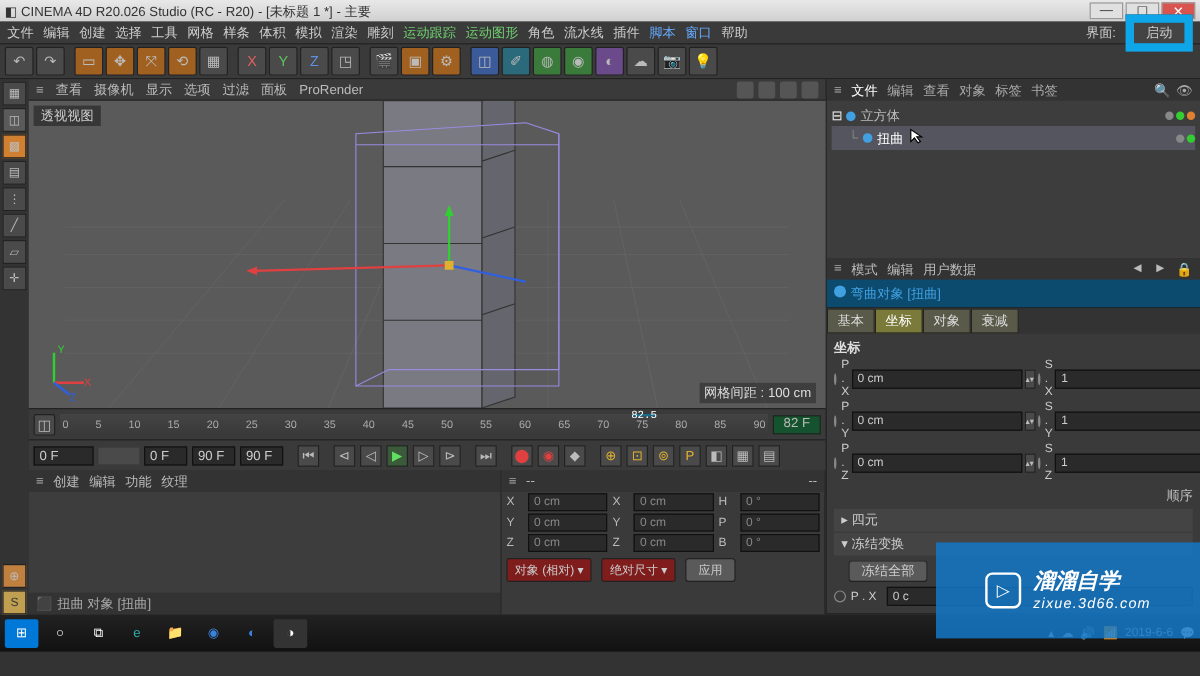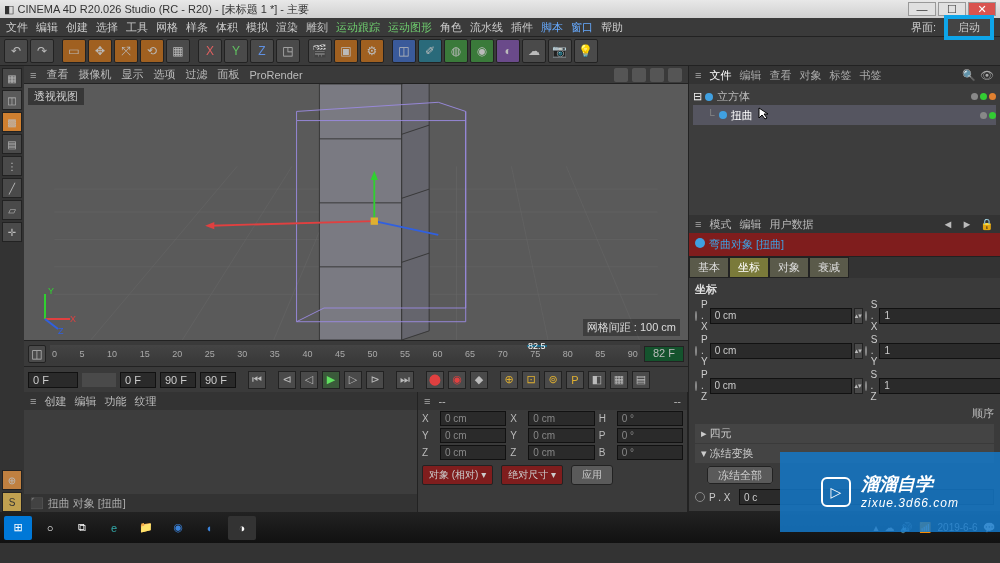--- a/index.html
+++ b/index.html
@@ -6,21 +6,21 @@
 body { background: #333; color: #bbb; font-size: 11px; overflow: hidden; width: 1000px; height: 563px; position: relative; }
 .titlebar { background: linear-gradient(#e8e8e8,#d0d0d0); height: 18px; display: flex; align-items: center; padding: 0 4px; color: #333; font-size: 11px; }
 .titlebar .title { flex: 1; }
 .titlebar .winbtn { width: 28px; height: 14px; display: flex; align-items: center; justify-content: center; margin-left: 2px; background:#e0e0e0; border:1px solid #999; }
 .titlebar .winbtn.close { background:#d9534f; color:#fff; }
 .menubar { background: #3a3a3a; height: 18px; display: flex; align-items: center; gap: 8px; padding: 0 6px; color: #ccc; }
 .menubar span { cursor: default; }
 .menubar .hl1 { color: #6fcf6f; }
 .menubar .hl2 { color: #66aaff; }
 .menubar .iface { margin-left: auto; text-align: right; }
-.menubar .iface-val { background:#444; padding:1px 10px; border:4px solid #0ea5e9; }
+.menubar .iface-val { background:#444; padding:1px 10px; border:7px solid #0ea5e9; }
 .toolbar { background: #3a3a3a; height: 30px; display: flex; align-items: center; padding: 0 4px; gap: 2px; border-top:1px solid #222; border-bottom:1px solid #222;}
 .tbtn { width:24px; height:24px; background:#4a4a4a; border:1px solid #222; border-radius:2px; display:flex; align-items:center; justify-content:center; font-size:12px; }
 .tbtn.orange { background:#a06020; }
 .tbtn.blue { background:#3a5a9a; }
 .tbtn.green { background:#3a7a3a; }
 .tbtn.teal { background:#2a6a7a; }
 .tbtn.purple { background:#6a4a8a; }
 .sep { width:4px; }
 .main { display:flex; height: 446px; }
 .leftbar { width:24px; background:#333; display:flex; flex-direction:column; gap:2px; padding-top:2px; align-items:center; }
@@ -29,42 +29,42 @@
 .viewport-col { flex:1; display:flex; flex-direction:column; }
 .vp-menu { height:18px; background:#3a3a3a; display:flex; align-items:center; gap:10px; padding:0 6px; border-bottom:1px solid #222; }
 .vp-menu .r { margin-left:auto; display:flex; gap:4px; }
 .vp-menu .vbtn { width:14px; height:14px; background:#555; border-radius:2px; }
 .viewport { flex:1; background:#5a5a5a; position:relative; overflow:hidden; }
 .viewport-label { position:absolute; top:4px; left:4px; background:rgba(40,40,40,0.7); padding:1px 6px; color:#ccc; }
 .grid-info { position:absolute; bottom:4px; right:8px; color:#ddd; background:rgba(0,0,0,0.3); padding:1px 4px; }
 .timeline { height:26px; background:#3a3a3a; display:flex; align-items:center; border-top:1px solid #222; padding:0 4px; gap:4px; }
 .tl-track { flex:1; height:18px; background:linear-gradient(#444,#393939); position:relative; color:#aaa; font-size:9px; display:flex; align-items:center; justify-content:space-between; padding:0 2px; }
 .tl-track span { font-size:9px; }
-.tl-mark { position:absolute; top:0; bottom:16px; background:#1a6a8a; width:20px; left:calc(82.5% - 10px); display:flex; align-items:center; justify-content:center; color:#fff; font-size:9px;}
+.tl-mark { position:absolute; top:0; bottom:16px; background:#1a6a8a; width:20px; left:calc(82.5% - 10px); display:flex; align-items:center; justify-content:center; color:#fff; font-size:9px;font-family:Liberation Mono, monospace;}
 .tl-end { width:40px; height:16px; background:#14532d; border:1px solid #222; text-align:center; }
 .timeline2 { height:26px; background:#3a3a3a; display:flex; align-items:center; gap:4px; padding:0 4px; border-top:1px solid #222;}
 .tfield { background:#2a2a2a; color:#ccc; padding:1px 4px; border:1px solid #111; height:16px; min-width:50px; }
 .tctrl { width:18px; height:18px; background:#4a4a4a; border:1px solid #222; display:flex; align-items:center; justify-content:center; }
 .tctrl.red { color:#e04040; }
 .tctrl.play { background:#3a5a3a; }
 .right-col { width:312px; display:flex; flex-direction:column; background:#3a3a3a; border-left:1px solid #222; }
 .panel-tabs { height:18px; background:#333; display:flex; align-items:center; gap:8px; padding:0 6px; color:#aaa; }
 .panel-tabs .active { color:#fff; }
 .panel-tabs .r { margin-left:auto; display:flex; gap:4px; }
 .obj-tree { flex:1; background:#3d3d3d; padding:4px; position:relative; }
 .tree-item { display:flex; align-items:center; gap:4px; padding:1px 0; }
 .tree-item.sel { background:#555560; }
 .tree-dot { width:8px; height:8px; border-radius:50%; background:#40a0e0; }
 .tree-dot.d2 { background:#40a0e0; }
 .tree-toggle { width:8px; color:#eee; }
 .tree-dots-r { margin-left:auto; display:flex; gap:2px; }
 .tdot { width:7px; height:7px; border-radius:50%; }
 .tdot.g{background:#3c3;} .tdot.gr{background:#888;} .tdot.o{background:#e08030;}
 .attr-hdr { height:18px; background:#333; display:flex; align-items:center; gap:8px; padding:0 6px; }
-.attr-title { padding:4px 6px; background:#7f1d1d; color:#40a0e0; border-bottom:1px solid #222;}
+.attr-title { padding:4px 6px; background:#0c4a6e; color:#40a0e0; border-bottom:1px solid #222;}
 .attr-title .ico { display:inline-block; width:10px; height:10px; background:#40a0e0; border-radius:50%; margin-right:4px; }
 .attr-tabs { display:flex; background:#333; }
 .attr-tab { padding:2px 8px; background:#5a5a4a; border:1px solid #222; color:#ddd; }
 .attr-tab.active { background:#7a7a3a; color:#fff; }
 .attr-section { padding:4px 6px; border-bottom:1px solid #222; }
 .attr-section-title { color:#ddd; font-weight:bold; margin-bottom:2px; }
 .coord-row { display:flex; align-items:center; gap:2px; margin:2px 0; }
 .coord-label { width:28px; color:#ccc; font-size:10px; }
 .coord-field { flex:1; background:#2a2a2a; border:1px solid #111; padding:1px 4px; height:16px; color:#ccc; font-size:10px; }
 .coord-btn { width:10px; height:16px; background:#4a4a4a; border:1px solid #222; display:flex; align-items:center; justify-content:center; font-size:7px;}

